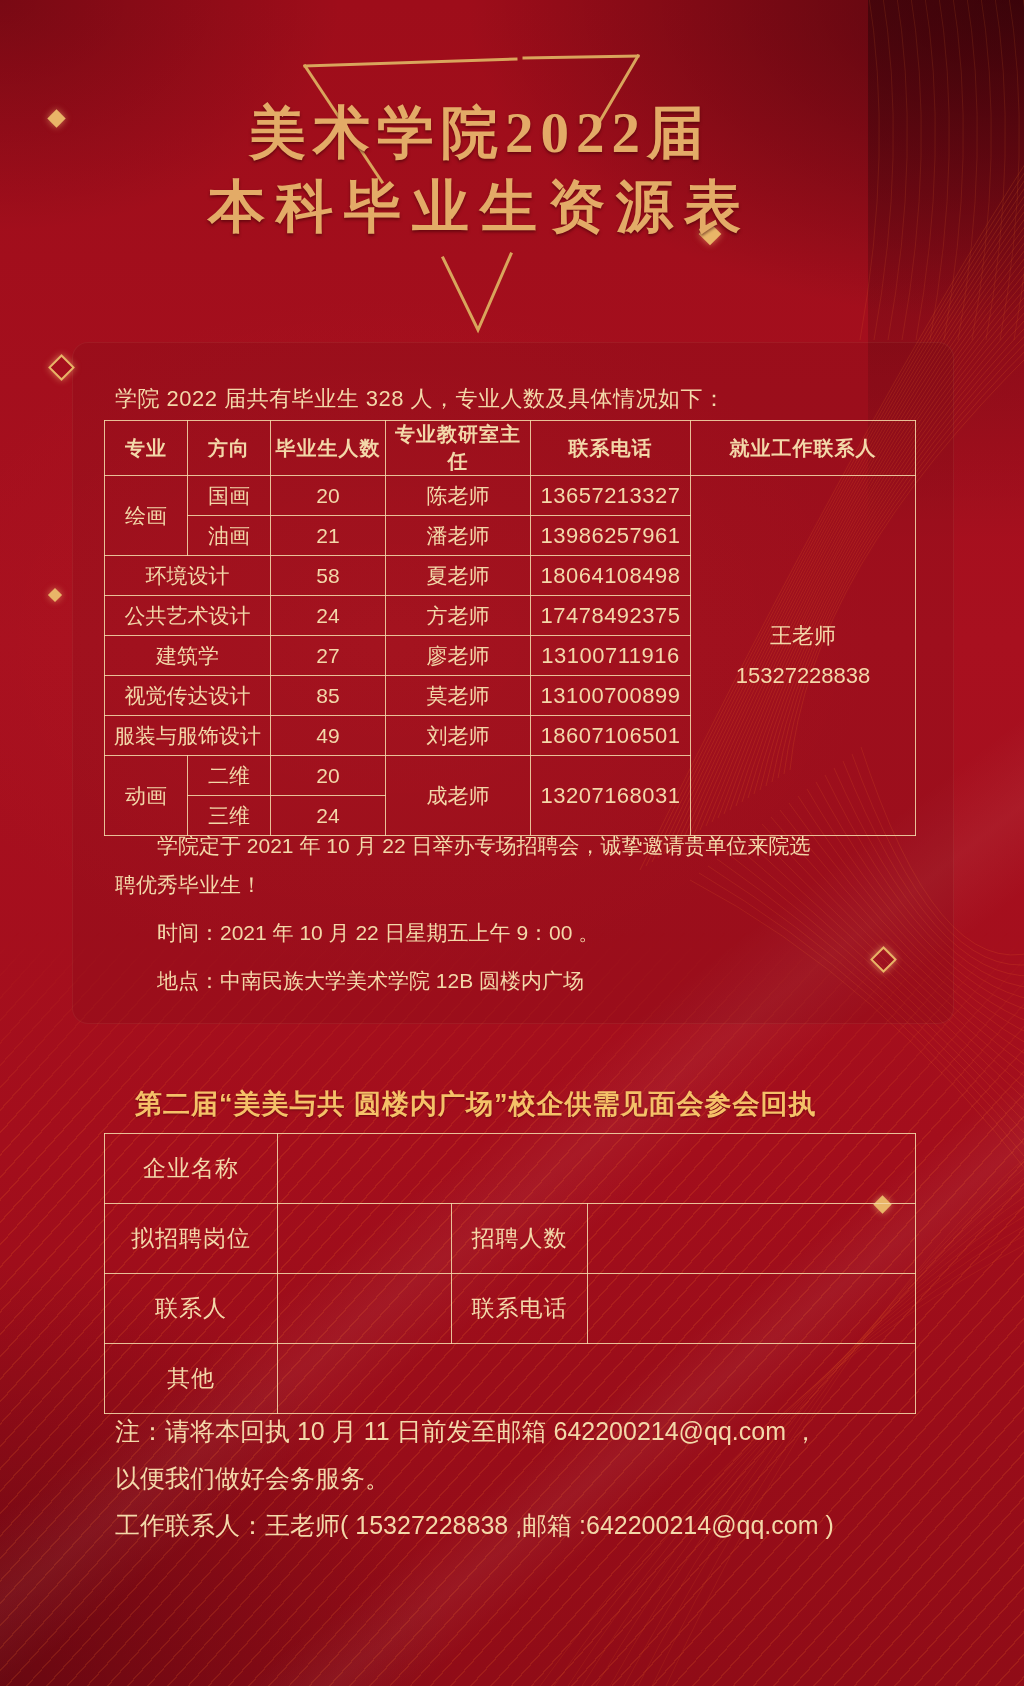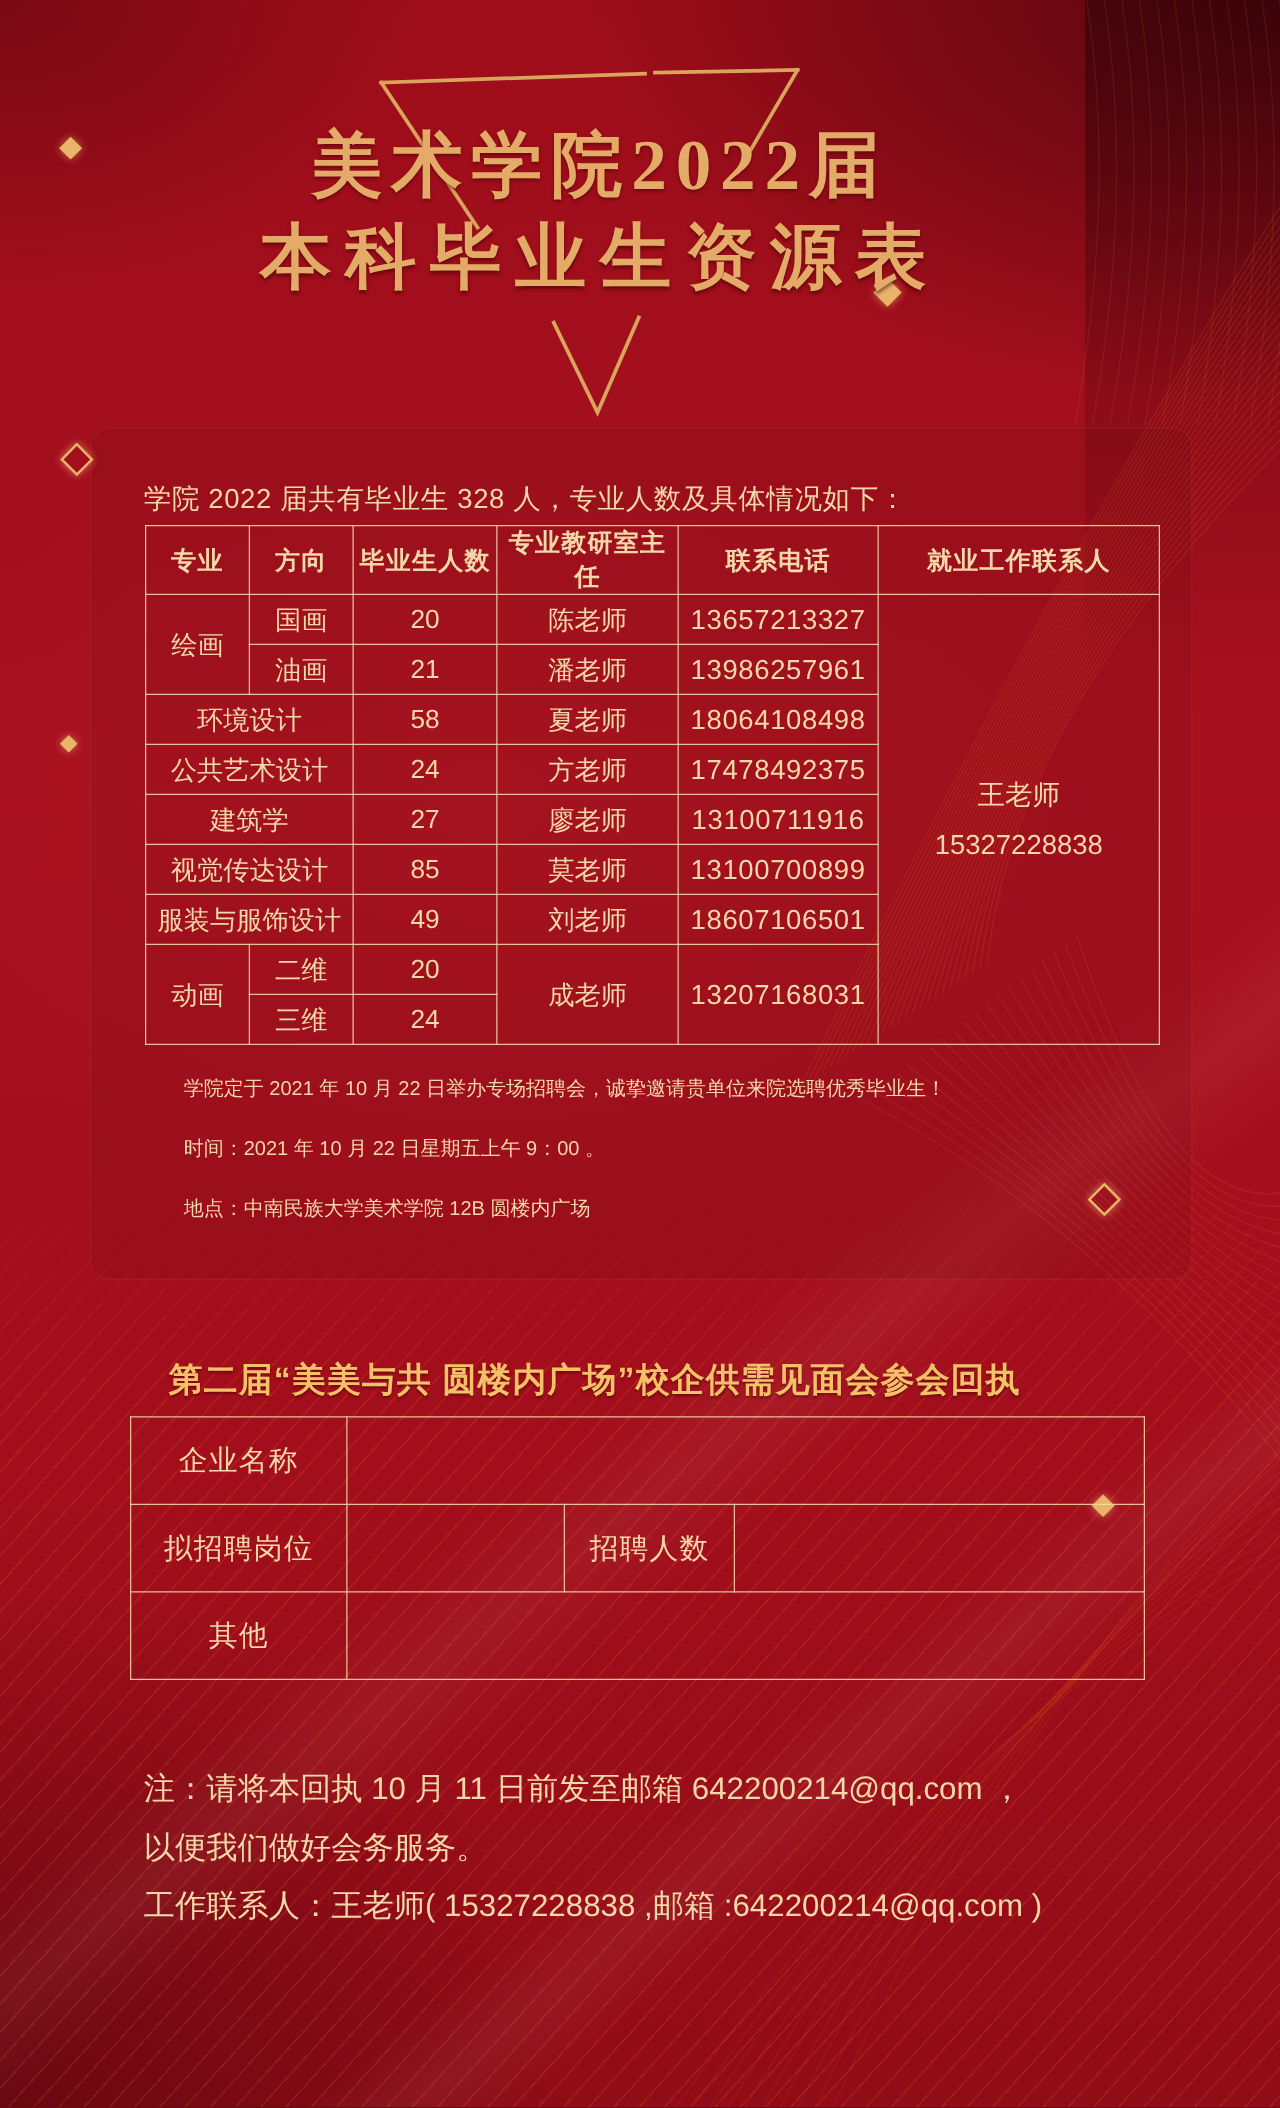--- a/index.html
+++ b/index.html
@@ -37,30 +37,30 @@
   
   .title{position:absolute;left:0;top:96px;width:960px;text-align:center;
     color:#e3ab67;font-weight:700;font-family:"Liberation Serif","DejaVu Serif",serif;
     text-shadow:0 2px 3px rgba(60,0,5,.55);}
   .title .t1{font-size:57px;letter-spacing:7px;line-height:74px;}
   .title .t2{font-size:57px;letter-spacing:11px;line-height:74px;}
   
   .intro{position:absolute;left:115px;top:384px;font-size:22px;color:#f3d8a9;letter-spacing:.5px;}
   
   table{border-collapse:collapse;table-layout:fixed;}
-  .main-table{position:absolute;left:116px;top:420px;width:811px;color:#f3d8a9;}
+  .main-table{position:absolute;left:104px;top:420px;width:811px;color:#f3d8a9;}
   .main-table th,.main-table td{border:1px solid rgba(243,216,168,.88);text-align:center;
     vertical-align:middle;padding:0;}
   .main-table th{height:33px;font-size:20px;font-weight:700;letter-spacing:1px;}
   .main-table td{height:39px;font-size:21px;}
   .main-table td.phone{font-size:22px;letter-spacing:.5px;}
   .contact-cell div{line-height:30px;font-size:22px;}
   .contact-cell .cname{margin-bottom:10px;}
   
-  .invite{position:absolute;left:115px;top:852px;width:712px;color:#f3d8a9;font-size:16px;line-height:39px;}
+  .invite{position:absolute;left:115px;top:826px;width:712px;color:#f3d8a9;font-size:21px;line-height:39px;}
   .invite p{margin:0;}
   .invite .lead{text-indent:2em;}
   .invite .meta{margin-top:9px;padding-left:2em;}
   
   .section-title{position:absolute;left:135px;top:1086px;font-size:27px;font-weight:700;
     color:#f5c168;letter-spacing:1px;text-shadow:0 1px 2px rgba(60,0,5,.5);}
   .form-table{position:absolute;left:104px;top:1133px;width:811px;color:#f3d8a9;}
   .form-table td{border:1px solid rgba(243,216,168,.88);height:67px;text-align:center;
     vertical-align:middle;font-size:23px;letter-spacing:1px;}
   
@@ -271,20 +271,26 @@
         <td>企业名称</td>
         <td colspan="3"></td>
       </tr>
       <tr>
         <td>拟招聘岗位</td>
         <td></td>
         <td>招聘人数</td>
         <td></td>
       </tr>
       <tr>
+        <td>联系人</td>
+        <td></td>
+        <td>联系电话</td>
+        <td></td>
+      </tr>
+      <tr>
         <td>其他</td>
         <td colspan="3"></td>
       </tr>
     </tbody>
   </table>
 
   <div class="notes">
     <p>注：请将本回执 10 月 11 日前发至邮箱 642200214@qq.com ，</p>
     <p>以便我们做好会务服务。</p>
     <p>工作联系人：王老师( 15327228838 ,邮箱 :642200214@qq.com )</p>

